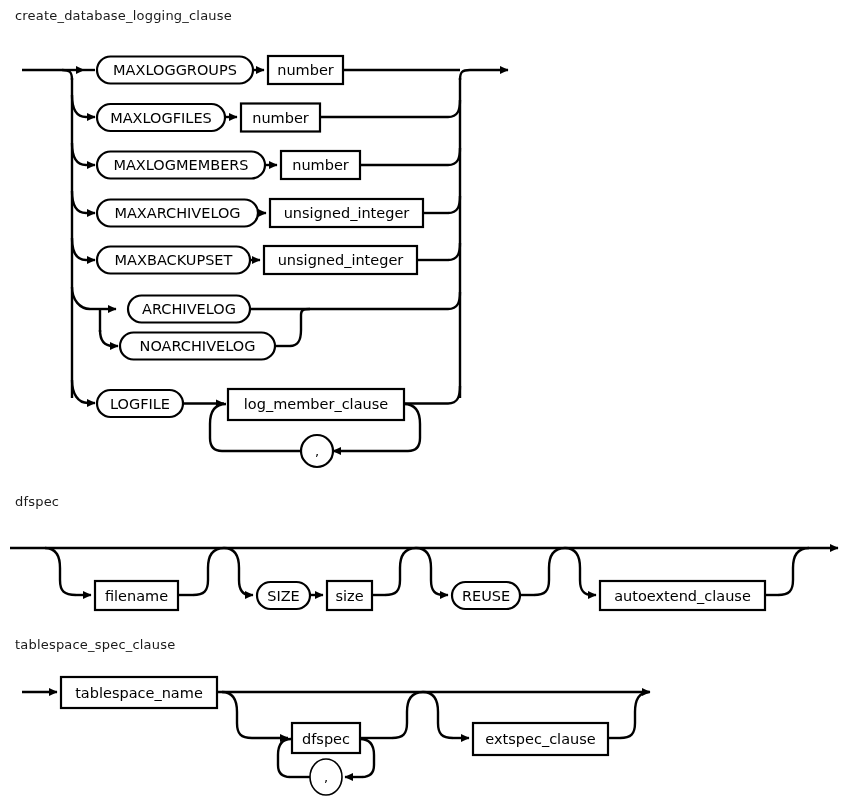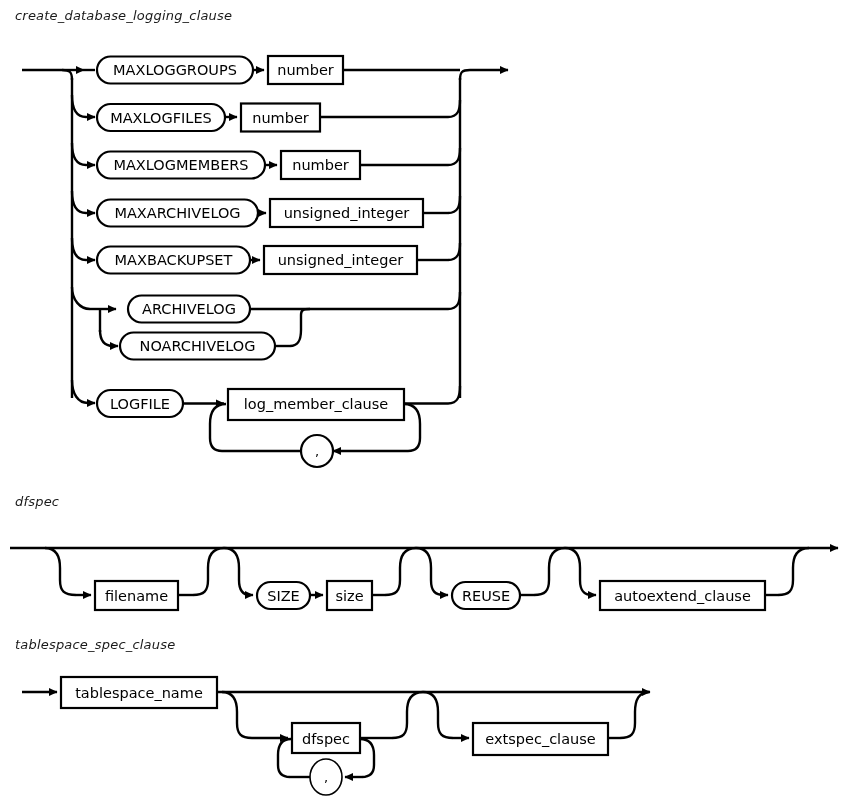--- a/index.html
+++ b/index.html
@@ -1,20 +1,20 @@
 <!DOCTYPE html>
 <html><head>
 <meta charset="utf-8">
 <style>
   html,body{margin:0;padding:0;background:#ffffff;}
   body{width:861px;height:802px;position:relative;
        font-family:"DejaVu Sans","Liberation Sans",sans-serif;
        color:#000;overflow:hidden;}
   .diagram-page{position:absolute;left:0;top:0;width:861px;height:802px;}
-  .section-title{position:absolute;font-style:italic;font-size:13px;
+  .section-title{position:absolute;font-size:13px;
       letter-spacing:0.2px;color:#1a1a1a;white-space:nowrap;}
   svg{position:absolute;left:0;top:0;overflow:visible;}
   svg text{font-family:"DejaVu Sans","Liberation Sans",sans-serif;
       font-size:14px;fill:#000;}
   .node-label{font-size:14.5px;}
   .small-label{font-size:13px;}
   .rail{fill:none;stroke:#000;stroke-width:2.4;}
   .shape{fill:#ffffff;stroke:#000;stroke-width:2.2;}
   .shape-thin{fill:#ffffff;stroke:#000;stroke-width:1.6;}
   .arrowhead{fill:#000;stroke:none;}

